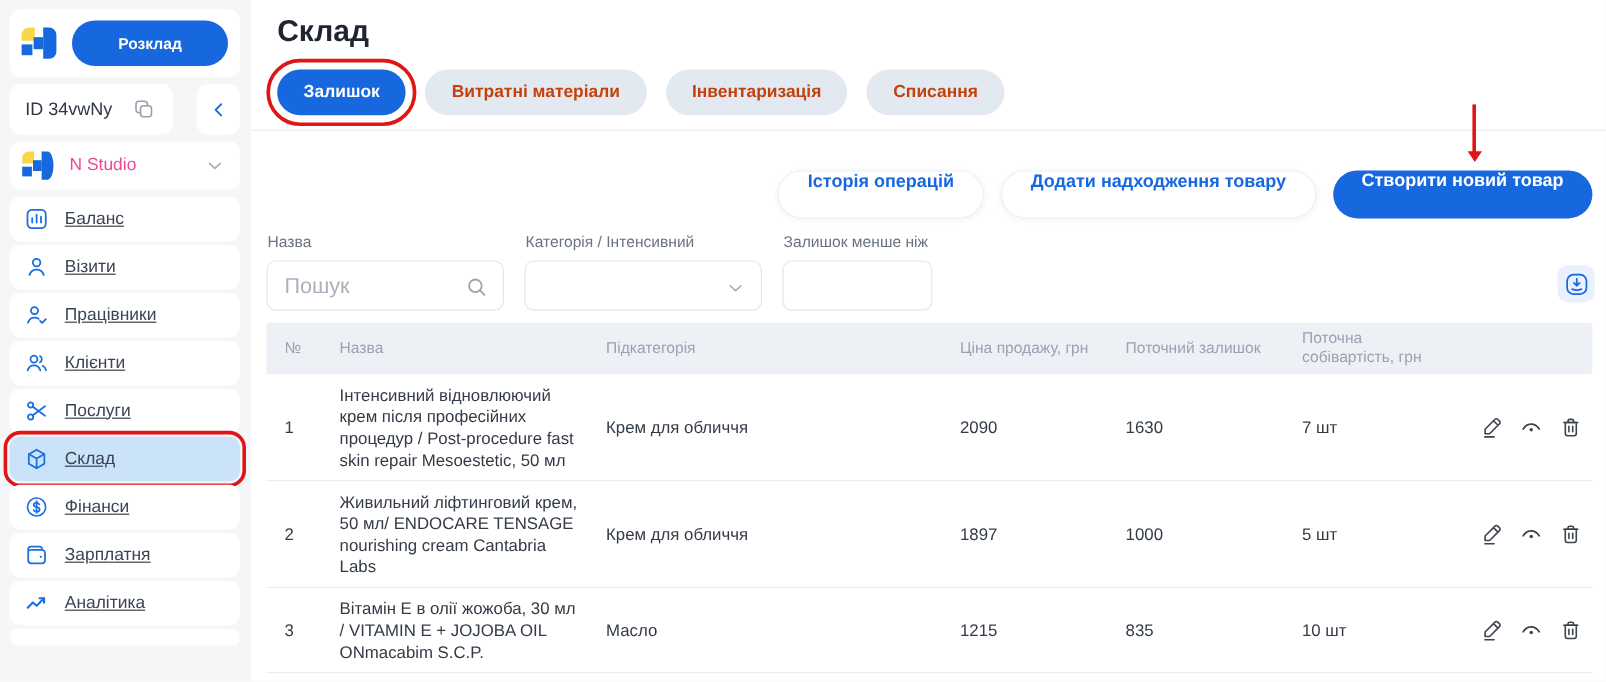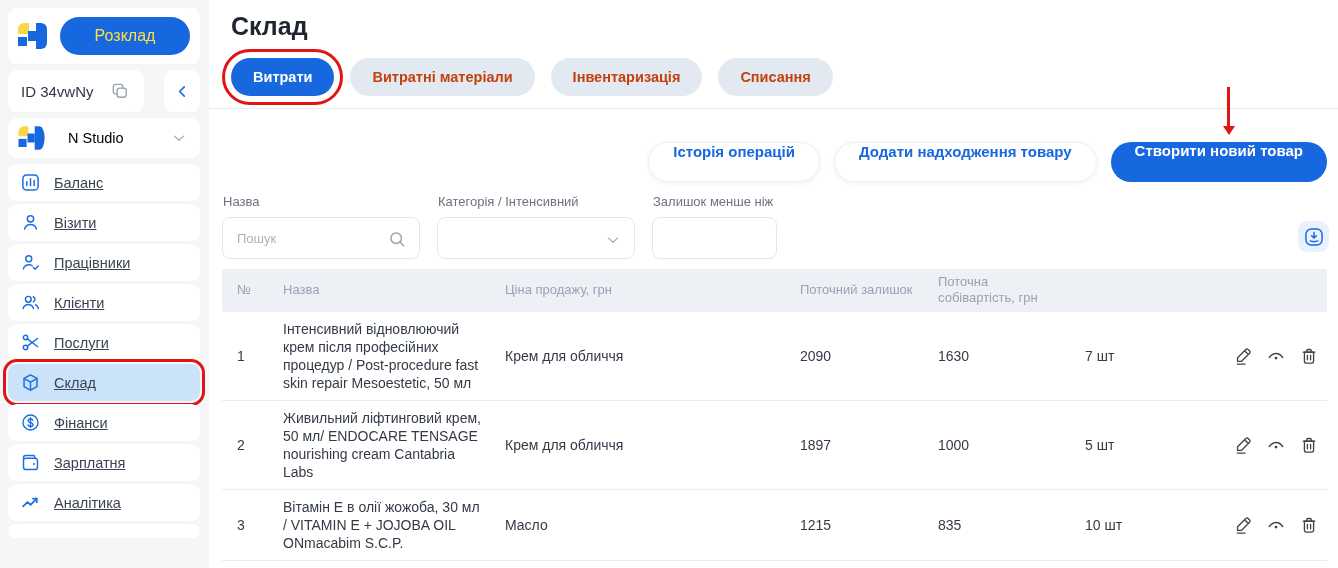--- a/index.html
+++ b/index.html
@@ -12,30 +12,30 @@
   .card { background:#fff; border-radius:9px; }
   .side-top { height:56px; display:flex; align-items:center; padding:0 10px 0 8px; gap:10px; margin-bottom:6px; }
   .logo { position:relative; width:34px; height:32px; flex-shrink:0; }
   .logo i { position:absolute; display:block; }
   .logo .p-yellow { left:2px; top:3px; width:11px; height:11px; background:#f9d649; border-radius:55% 0 0 0; }
   .logo .p-b1 { left:2px; top:17px; width:9px; height:9px; background:#1767df; }
   .logo .p-b2 { left:12px; top:11px; width:8px; height:10px; background:#1767df; }
   .logo .p-b3 { left:20px; top:3px; width:11px; height:26px; background:#1767df; border-radius:0 6px 6px 0; }
   .logo.small { transform:scale(.9); }
   .logo.small .p-b3 { border-radius:0 50% 50% 0; }
-  .schedule-btn { flex:1; height:38px; background:#1767df; color:#fde047; border:none; border-radius:19px;
-                  font-family:inherit; font-size:16px; font-weight:400; display:flex; align-items:center; justify-content:center; cursor:pointer; }
+  .schedule-btn { flex:1; height:38px; background:#1767df; color:#ffffff; border:none; border-radius:19px;
+                  font-family:inherit; font-size:13px; font-weight:700; display:flex; align-items:center; justify-content:center; cursor:pointer; }
   .id-row { display:flex; gap:20px; margin-bottom:6px; }
   .id-card { flex:1; height:42px; display:flex; align-items:center; justify-content:space-between; padding:0 14px 0 13px; font-size:15px; color:#2e3744; }
   .icon { display:inline-flex; }
   .icon svg { width:100%; height:100%; display:block; }
   .copy-ic { width:20px; height:20px; color:#97a1af; cursor:pointer; }
   .collapse-card { width:36px; height:42px; display:flex; align-items:center; justify-content:center; color:#1767df; cursor:pointer; }
   .collapse-card .icon { width:17px; height:17px; }
-  .studio-card { height:40px; display:flex; align-items:center; gap:19px; padding:0 12px 0 7px; margin-bottom:6px; font-size:14.5px; color:#000000; cursor:pointer; }
+  .studio-card { height:40px; display:flex; align-items:center; gap:9px; padding:0 12px 0 7px; margin-bottom:6px; font-size:14.5px; color:#ec4899; cursor:pointer; }
   .studio-card .chev { width:18px; height:18px; color:#a3adbb; margin-left:auto; }
   .nav { display:flex; flex-direction:column; gap:3px; }
   .nav-item { height:37px; display:flex; align-items:center; gap:13px; padding:0 12px; font-size:14.5px; color:#3a4452; background:#fff; border-radius:9px; cursor:pointer;text-decoration:underline; }
   .nav-item .icon { width:21px; height:21px; color:#1b6fe0; flex-shrink:0; }
   .nav-item.active { background:#cbe3f8; }
   .nav-item.annotated { outline:3px solid #e01515; outline-offset:2px; }
   .nav-item.partial { height:14px; }
 
   
   .main { flex:1; background:#fff; padding:10px 18px 0 13px; position:relative; }
@@ -52,21 +52,21 @@
   .btn.ghost { background:#fff; color:#1767df; border:1px solid #eef0f4; box-shadow:0 1px 5px rgba(25,39,80,.07); }
   .btn.primary { background:#1767df; color:#fff; border:none; }
   .annot-arrow { position:absolute; right:97px; top:-55px; width:3px; height:40px; background:#e01515; }
   .annot-arrow::after { content:''; position:absolute; left:-4.5px; top:39px; border:6px solid transparent; border-top:9px solid #e01515; }
 
   .filters-row { margin-top:12px; display:flex; gap:17px; position:relative; }
   .filter label { display:block; font-size:13px; color:#6b7380; margin:0 0 8px 1px; }
   .fbox { height:42px; border:1px solid #e2e6ec; border-radius:8px; background:#fff; position:relative; }
   .search-box { width:198px; }
   .search-box input { width:100%; height:100%; border:none; outline:none; background:transparent; font-family:inherit;
-                      font-size:13px; color:#333b47; padding:0 38px 0 14px; }
+                      font-size:18px; color:#333b47; padding:0 38px 0 14px; }
   .search-box input::placeholder { color:#aab1bd; }
   .search-box .icon { position:absolute; right:12px; top:11px; width:20px; height:20px; color:#9aa4b2; }
   .select-box { width:198px; cursor:pointer; }
   .select-box .icon { position:absolute; right:12px; top:13px; width:18px; height:18px; color:#a3adbb; }
   .stock-box { width:125px; }
   .stock-box input { width:100%; height:100%; border:none; outline:none; background:transparent; font-family:inherit; font-size:14.5px; padding:0 12px; }
   .export-btn { position:absolute; right:-2px; top:27px; width:31px; height:31px; background:#e8f1fd; border:none; border-radius:9px;
                 display:flex; align-items:center; justify-content:center; color:#1767df; cursor:pointer; }
   .export-btn .icon { width:22px; height:22px; }
 
@@ -233,21 +233,21 @@
     </nav>
   </aside>
 
   <main class="main">
 
     <h1 class="page-title">Склад</h1>
 
     <div class="tabs">
 
         <button class="tab active annotated">
-          <span>Витрати</span>
+          <span>Залишок</span>
         </button>
 
         <button class="tab">
           <span>Витратні матеріали</span>
         </button>
 
         <button class="tab">
           <span>Інвентаризація</span>
         </button>
 
@@ -314,20 +314,21 @@
               <path d="M7.8 16.3c2.8 1.1 5.6 1.1 8.4 0"></path>
             </svg>
           </span>
       </button>
     </div>
 
     <div class="table">
       <div class="thead">
         <div>№</div>
         <div>Назва</div>
+        <div>Підкатегорія</div>
         <div>Ціна продажу, грн</div>
         <div>Поточний залишок</div>
         <div>Поточна собівартість, грн</div>
         <div></div>
       </div>
 
         <div class="trow">
           <div>1</div>
           <div class="cell-name">Інтенсивний відновлюючий крем після професійних процедур / Post-procedure fast skin repair Mesoestetic, 50 мл</div>
           <div>Крем для обличчя</div>

